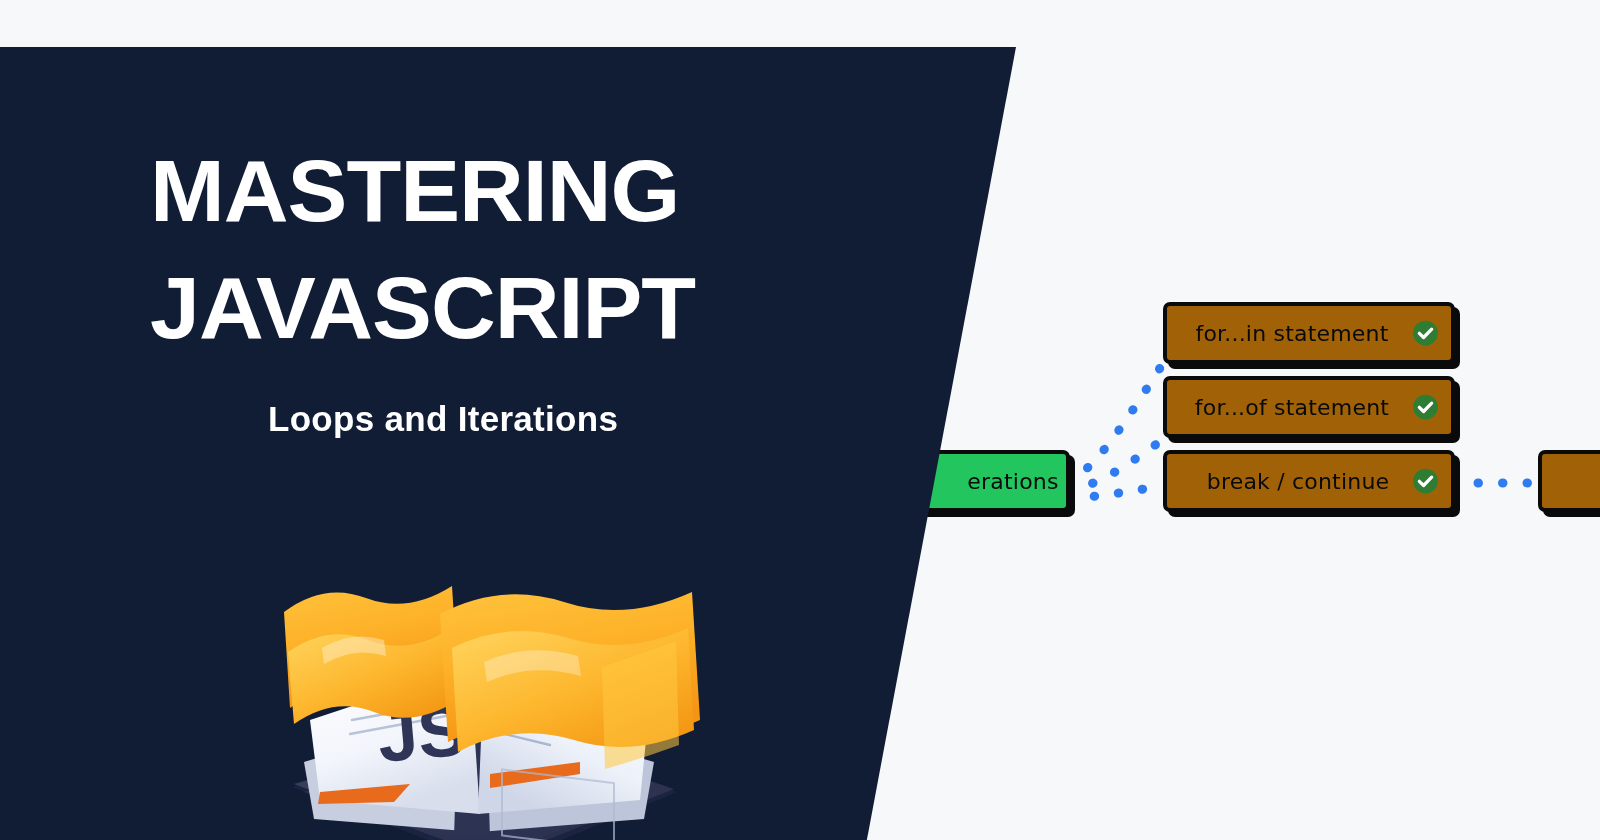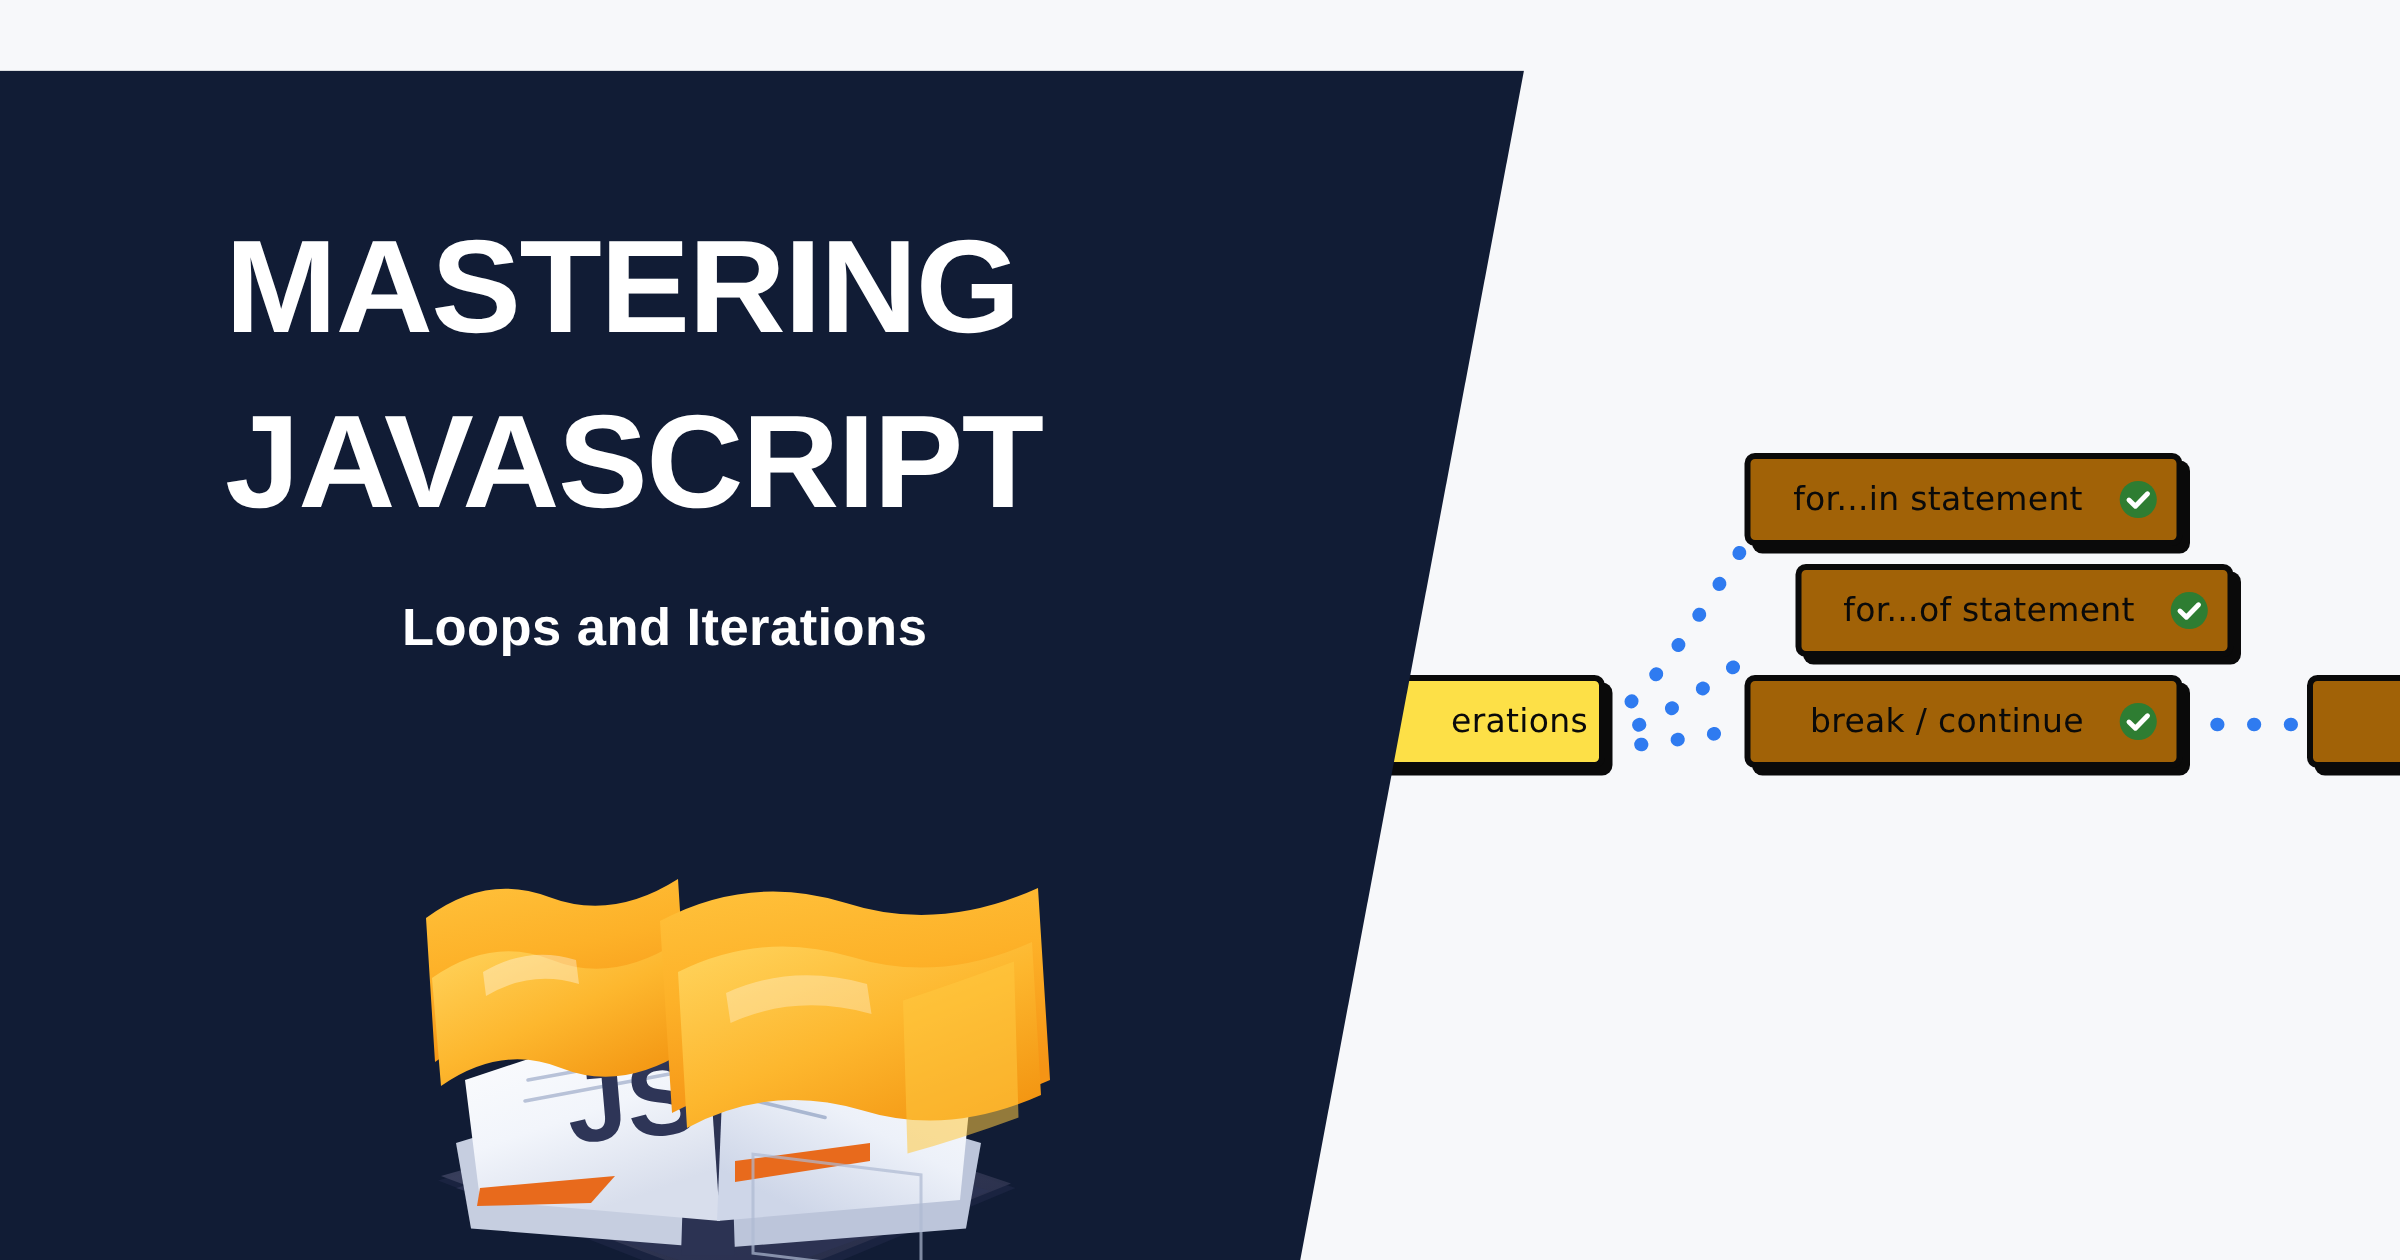--- a/index.html
+++ b/index.html
@@ -45,21 +45,21 @@
   }
   .mm-node .mm-label {
     font-family: "DejaVu Sans", sans-serif;
     font-size: 22px;
     font-weight: 400;
     color: #0a0a0a;
     letter-spacing: 0.2px;
     white-space: nowrap;
   }
   .mm-node.root {
-    background: #fde047;
+    background: #22c55e;
     justify-content: center;
   }
   .check-badge {
     position: absolute;
     right: 12px;
     top: 50%;
     transform: translateY(-50%);
     width: 27px;
     height: 27px;
   }
@@ -137,21 +137,21 @@
     </div>
 
     <div class="mm-node" style="left:1163px; top:302px; width:292px; height:62px;">
       <span class="mm-label" style="margin-right:34px;">for...in statement</span>
       <svg class="check-badge" viewBox="0 0 24 24">
         <circle cx="12" cy="12" r="11" fill="#2E7D32"></circle>
         <path d="M6.5 12.3 L10.3 16 L17.5 8.6" fill="none" stroke="#ffffff" stroke-width="2.9" stroke-linecap="round" stroke-linejoin="round"></path>
       </svg>
     </div>
 
-    <div class="mm-node" style="left:1197px; top:376px; width:292px; height:62px;">
+    <div class="mm-node" style="left:1163px; top:376px; width:292px; height:62px;">
       <span class="mm-label" style="margin-right:34px;">for...of statement</span>
       <svg class="check-badge" viewBox="0 0 24 24">
         <circle cx="12" cy="12" r="11" fill="#2E7D32"></circle>
         <path d="M6.5 12.3 L10.3 16 L17.5 8.6" fill="none" stroke="#ffffff" stroke-width="2.9" stroke-linecap="round" stroke-linejoin="round"></path>
       </svg>
     </div>
 
     <div class="mm-node" style="left:1163px; top:450px; width:292px; height:62px;">
       <span class="mm-label" style="margin-right:22px;">break / continue</span>
       <svg class="check-badge" viewBox="0 0 24 24">

